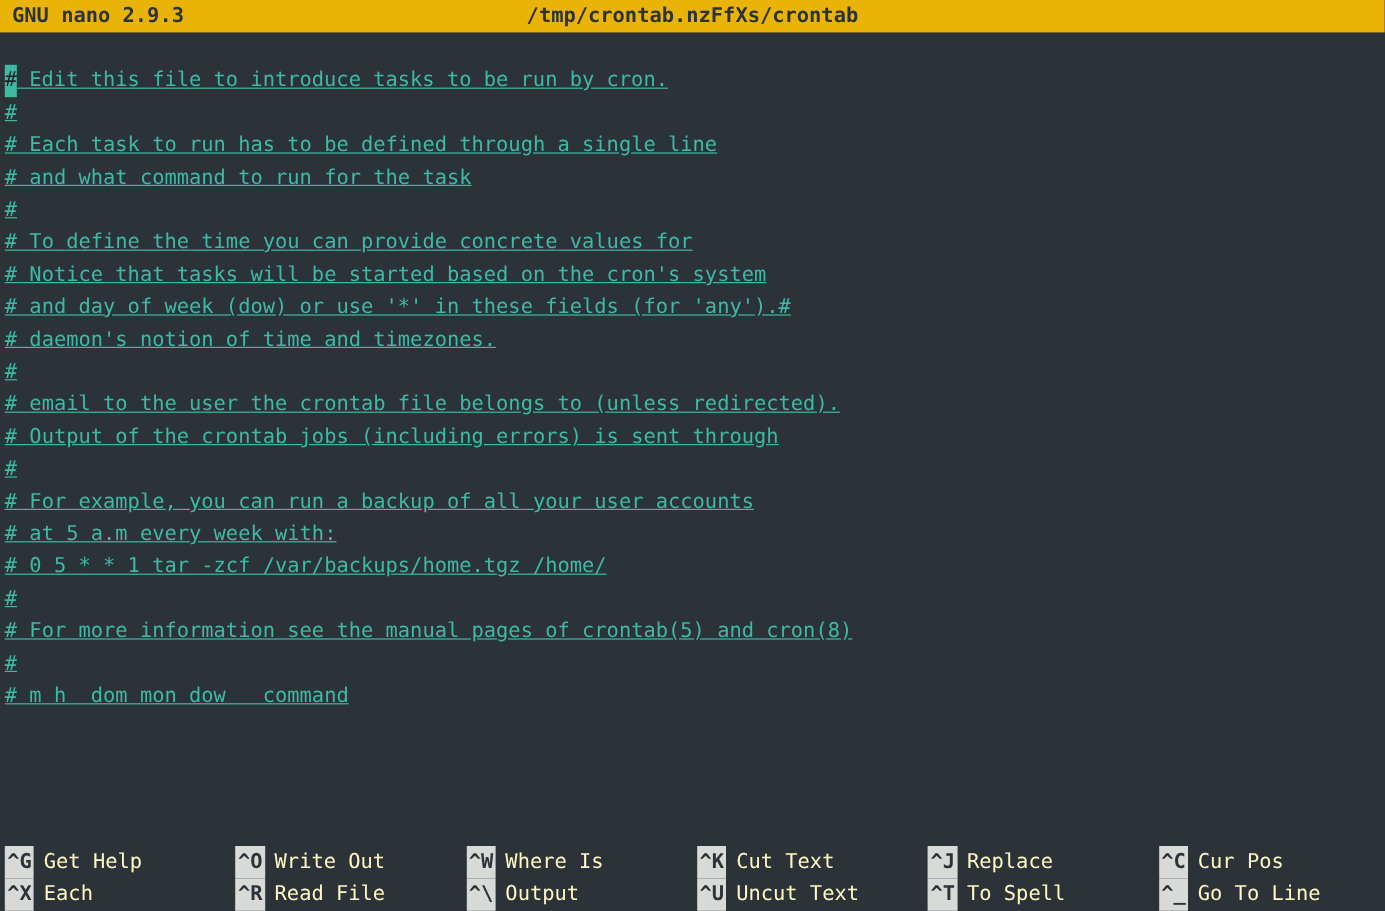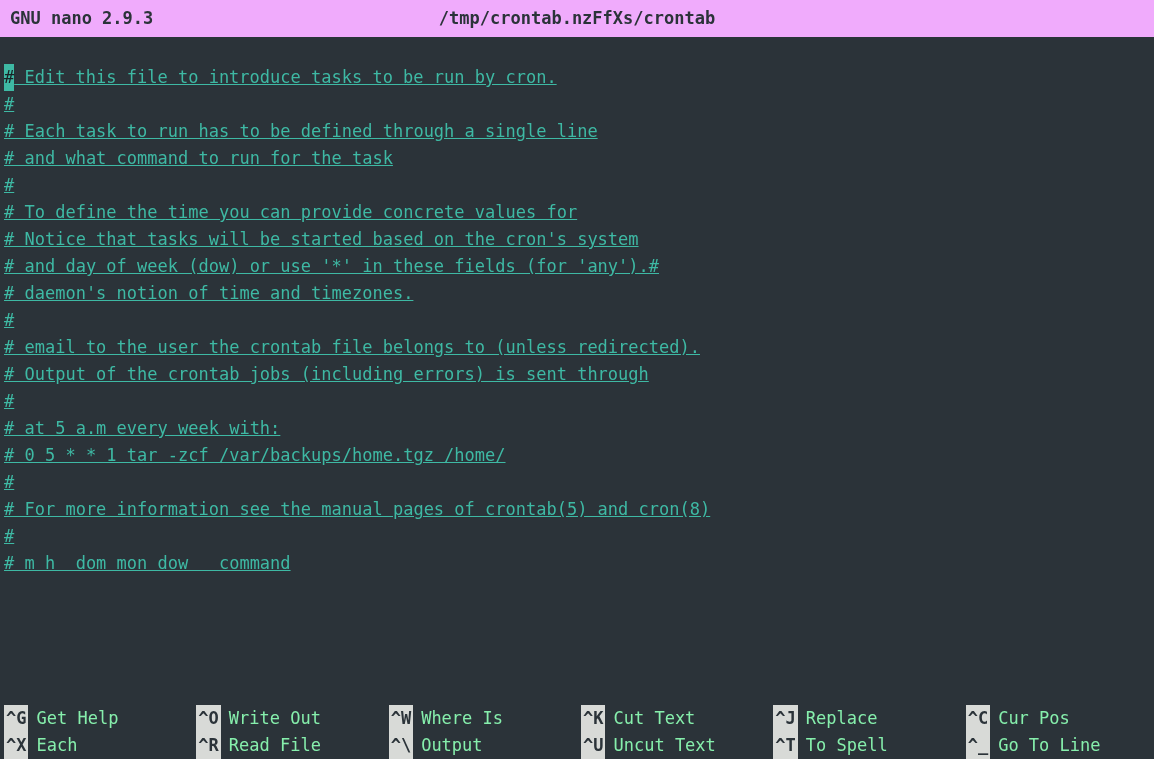--- a/index.html
+++ b/index.html
@@ -7,23 +7,23 @@
     width: 1154px;
     height: 759px;
     background: #2b3339;
     font-family: "DejaVu Sans Mono", "Liberation Mono", Consolas, monospace;
     font-size: 17px;
     line-height: 27px;
     overflow: hidden;
     color: #3eb9a4;
   }
   .titlebar {
-    background: #f0abfc;
+    background: #eab308;
     color: #2b3339;
-    height: 37px;
+    height: 27px;
     display: flex;
     align-items: center;
     padding: 0 6px;
     font-weight: 600;
     position: relative;
   }
   .titlebar .app {
     position: absolute;
     left: 10px;
   }
@@ -71,21 +71,21 @@
   .key {
     background: #d8dad7;
     color: #2b3339;
     padding: 0 2px;
     font-weight: 600;
     display: inline-block;
     min-width: 2ch;
     text-align: left;
   }
   .label {
-    color: #86efac;
+    color: #fef9c3;
   }
 </style>
 </head>
 <body>
 
 <div class="titlebar">
   <span class="app">GNU nano 2.9.3</span>
   <span class="file">/tmp/crontab.nzFfXs/crontab</span>
 </div>
 
@@ -97,20 +97,21 @@
   <div class="line"># and what command to run for the task</div>
   <div class="line">#</div>
   <div class="line"># To define the time you can provide concrete values for</div>
   <div class="line"># Notice that tasks will be started based on the cron's system</div>
   <div class="line"># and day of week (dow) or use '*' in these fields (for 'any').#</div>
   <div class="line"># daemon's notion of time and timezones.</div>
   <div class="line">#</div>
   <div class="line"># email to the user the crontab file belongs to (unless redirected).</div>
   <div class="line"># Output of the crontab jobs (including errors) is sent through</div>
   <div class="line">#</div>
+  <div class="line"># For example, you can run a backup of all your user accounts</div>
   <div class="line"># at 5 a.m every week with:</div>
   <div class="line"># 0 5 * * 1 tar -zcf /var/backups/home.tgz /home/</div>
   <div class="line">#</div>
   <div class="line"># For more information see the manual pages of crontab(5) and cron(8)</div>
   <div class="line">#</div>
   <div class="line"># m h  dom mon dow   command</div>
 </div>
 
 <div class="shortcuts">
   <div class="shortcut">

